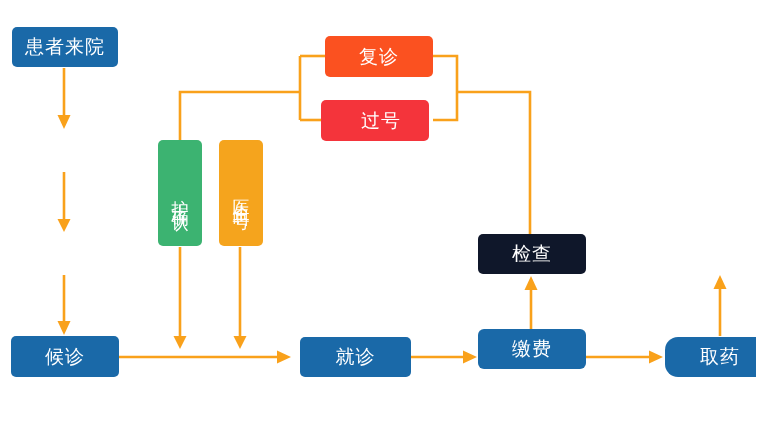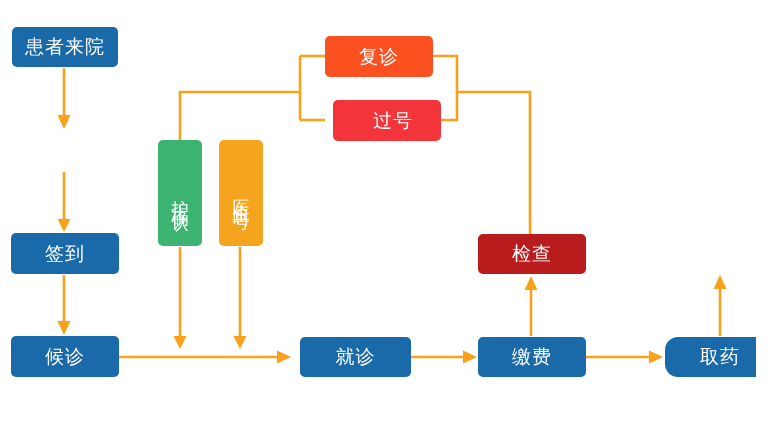--- a/index.html
+++ b/index.html
@@ -51,34 +51,34 @@
     letter-spacing: 5px;
     writing-mode: vertical-rl;
     text-orientation: upright;
     padding-top: 6px;
   }
   .blue   { background: #1a69a8; }
   .green  { background: #3cb371; }
   .orange { background: #f5a41d; }
   .orangered { background: #fb5120; }
   .red    { background: #f4343b; }
-  .teal   { background: #b91c1c; }
+  .teal   { background: #0f172a; }
 
   
   .n-arrive   { left: 12px;  top: 27px;  width: 106px; height: 40px; }
   .n-register { left: 11px;  top: 130px; width: 108px; height: 41px; }
   .n-checkin  { left: 11px;  top: 233px; width: 108px; height: 41px; }
   .n-waiting  { left: 11px;  top: 336px; width: 108px; height: 41px; font-family: Liberation Mono, monospace; }
   .n-nurse    { left: 158px; top: 140px; width: 44px;  height: 106px; }
   .n-doctor   { left: 219px; top: 140px; width: 44px;  height: 106px; }
   .n-return   { left: 325px; top: 36px;  width: 108px; height: 41px; }
-  .n-missed   { left: 333px; top: 100px; width: 108px; height: 41px; padding-left: 12px; }
+  .n-missed   { left: 321px; top: 100px; width: 108px; height: 41px; padding-left: 12px; }
   .n-consult  { left: 300px; top: 337px; width: 111px; height: 40px; }
   .n-exam     { left: 478px; top: 234px; width: 108px; height: 40px; }
-  .n-payment  { left: 478px; top: 337px; width: 108px; height: 40px; }
+  .n-payment  { left: 478px; top: 329px; width: 108px; height: 40px; border-radius: 6px; }
   .n-leave    { left: 666px; top: 231px; width: 109px; height: 42px; }
   .n-pharmacy { left: 665px; top: 337px; width: 110px; height: 40px; border-radius: 13px; }
 </style>
 </head>
 <body>
 
 <div class="stage">
 
   <svg class="wires" viewBox="0 0 780 424">
 
@@ -142,23 +142,20 @@
       <path d="M433,56 L457,56 L457,120 L433,120"></path>
       <path d="M457,92 L530,92 L530,234"></path>
     </g>
   </svg>
 
   <div class="node blue n-arrive">
     <span>患者来院</span>
   </div>
 
 
-  <div class="node blue n-checkin">
-    <span>签到</span>
-  </div>
 
   <div class="node blue n-waiting">
     <span>候诊</span>
   </div>
 
   <div class="node green vert n-nurse">
     <span>护士确认</span>
   </div>
 
   <div class="node orange vert n-doctor">

